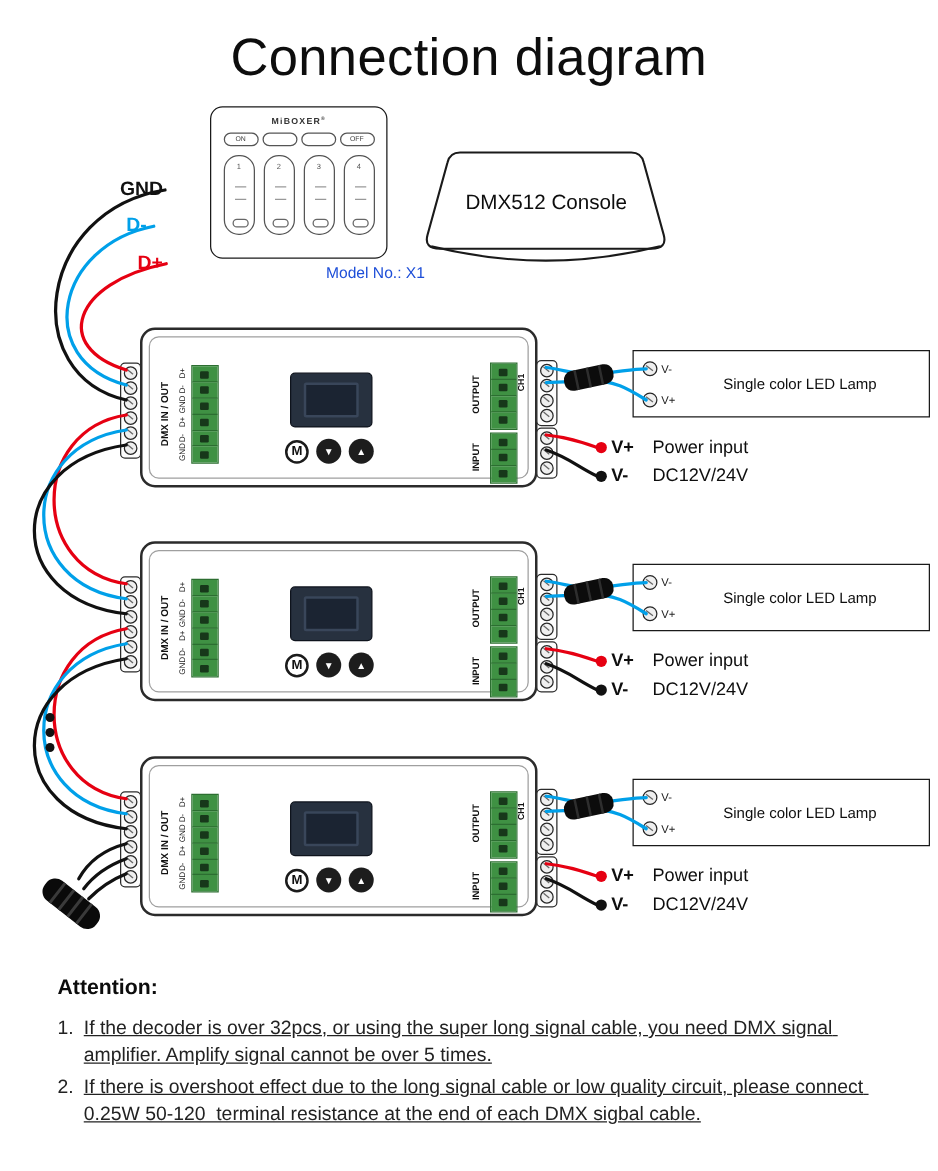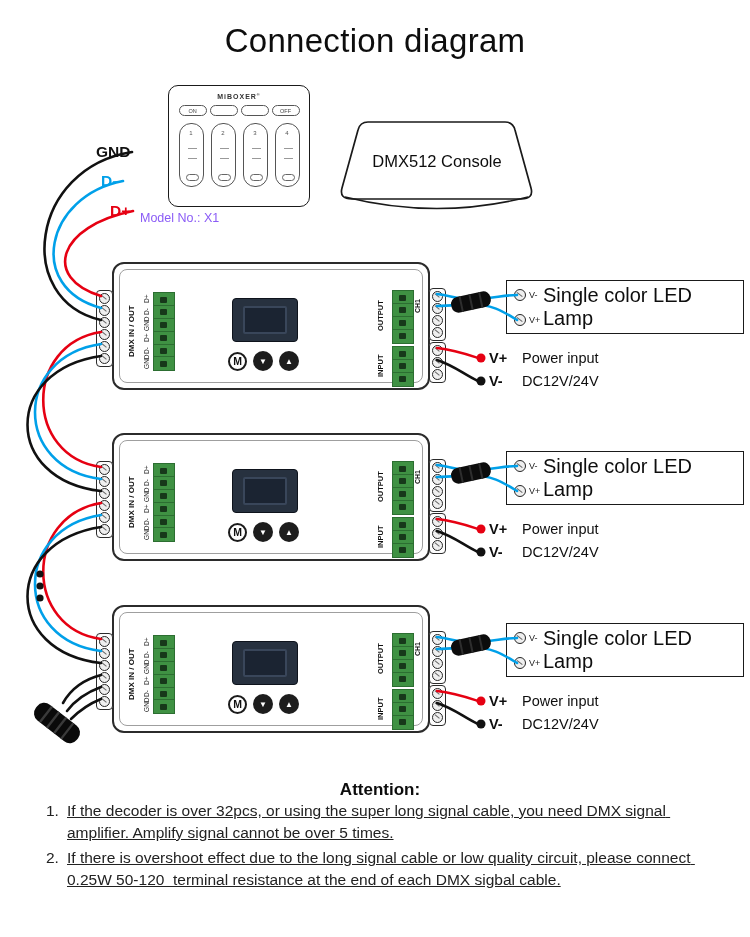--- a/index.html
+++ b/index.html
@@ -1,34 +1,34 @@
 <!DOCTYPE html>
 <html><head>
 <meta charset="utf-8">
 <style>
   * { box-sizing: border-box; margin: 0; padding: 0; }
   body { background: #fff; font-family: "Liberation Sans", sans-serif; color: #111; }
   .page { position: relative; width: 750px; height: 937px; background: #fff; overflow: hidden; }
   .abs { position: absolute; }
 
-  .title { left: 0; right: 0; top: 22px; text-align: center; font-size: 33px; color: #0d0d0d; letter-spacing: 0.3px; }
+  .title { left: 0; right: 0; top: 22px; text-align: center; font-size: 42px; color: #0d0d0d; letter-spacing: 0.3px; }
 
   
   .remote { left: 168px; top: 85px; width: 142px; height: 122px; border: 1.6px solid #1a1a1a; border-radius: 10px; background: #fff; }
   .remote-brand { margin-top: 6px; text-align: center; font-size: 7px; font-weight: bold; letter-spacing: 1px; color: #333; }
   .remote-brand sup { font-size: 4px; }
   .remote-pills { display: flex; justify-content: center; gap: 3px; margin-top: 5px; }
   .pill { width: 28px; height: 11px; border: 1.1px solid #555; border-radius: 5.5px; font-size: 5.5px; color: #444; display: flex; align-items: center; justify-content: center; }
   .remote-strips { display: flex; justify-content: center; gap: 7px; margin-top: 7px; }
   .strip { width: 25px; height: 64px; border: 1.1px solid #555; border-radius: 12px; position: relative; }
   .strip-num { position: absolute; top: 6px; left: 0; right: 0; text-align: center; font-size: 6px; color: #555; }
   .strip-tick { position: absolute; left: 8px; width: 9px; height: 1px; background: #999; }
   .t1 { top: 24px; } .t2 { top: 34px; }
   .strip-oval { position: absolute; bottom: 5px; left: 6px; width: 13px; height: 7px; border: 1px solid #666; border-radius: 4px; }
-  .remote-caption { left: 140px; top: 211px; width: 200px; text-align: left; font-size: 12.5px; color: #8b5cf6; line-height: 1.25; }
+  .remote-caption { left: 140px; top: 211px; width: 200px; text-align: right; font-size: 12.5px; color: #1d4ed8; line-height: 1.25; }
 
   
   .wire-label { font-size: 15.5px; font-weight: bold; }
   .lbl-gnd { left: 96px; top: 143px; color: #111; }
   .lbl-dminus { left: 101px; top: 172px; color: #00a0e9; }
   .lbl-dplus { left: 110px; top: 202px; color: #e60012; }
 
   
   .decoder { position: absolute; left: 112px; width: 318px; height: 128px; border: 2px solid #2b2b2b; border-radius: 12px; background: #fff; }
   .inner-plate { position: absolute; inset: 5px; border: 1px solid #9f9f9f; border-radius: 8px; }
@@ -59,29 +59,29 @@
   .screw { width: 11px; height: 11px; border: 1.5px solid #262626; border-radius: 50%; background: #efefef; position: relative; }
   .screw::after { content: ""; position: absolute; left: 1px; top: 3.4px; width: 6px; height: 1.4px; background: #666; transform: rotate(40deg); }
 
   
   .lamp { position: absolute; left: 506px; width: 238px; height: 54px; border: 1.6px solid #1a1a1a; background: #fff; }
   .lamp-screw { position: absolute; left: 7px; width: 12px; height: 12px; border: 1.4px solid #262626; border-radius: 50%; background: #efefef; }
   .lamp-screw::after { content: ""; position: absolute; left: 1px; top: 4px; width: 7px; height: 1.3px; background: #666; transform: rotate(38deg); }
   .ls-top { top: 8px; } .ls-bot { top: 33px; }
   .lamp-vlabel { position: absolute; left: 22px; font-size: 9px; color: #222; }
   .lv-top { top: 9px; } .lv-bot { top: 34px; }
-  .lamp-label { position: absolute; left: 36px; right: 6px; top: 0; bottom: 0; display: flex; align-items: center; justify-content: center; font-size: 20px; color: #0e0e0e; }
+  .lamp-label { position: absolute; left: 36px; right: 6px; top: 0; bottom: 0; display: flex; align-items: center; justify-content: center; font-size: 12px; color: #0e0e0e; }
 
   
   .power-line { position: absolute; display: flex; gap: 11px; font-size: 14.5px; color: #0e0e0e; }
   .pwr-v { width: 22px; font-weight: bold; }
 
   
   .attention { left: 46px; top: 780px; width: 668px; }
-  .att-head { font-size: 17px; font-weight: bold; margin-bottom: 0; color: #0c0c0c; text-align: center; }
+  .att-head { font-size: 17px; font-weight: bold; margin-bottom: 12px; color: #0c0c0c; }
   .att-item { display: flex; font-size: 15.5px; color: #222; line-height: 1.42; margin-bottom: 3px; }
   .att-num { width: 21px; flex: 0 0 21px; }
   .att-text { flex: 1; white-space: pre-wrap; text-decoration: underline; }
 
   .wires-svg { position: absolute; left: 0; top: 0; z-index: 5; pointer-events: none; }
   svg text { font-family: "Liberation Sans", sans-serif; }
 </style>
 </head>
 <body>
 

